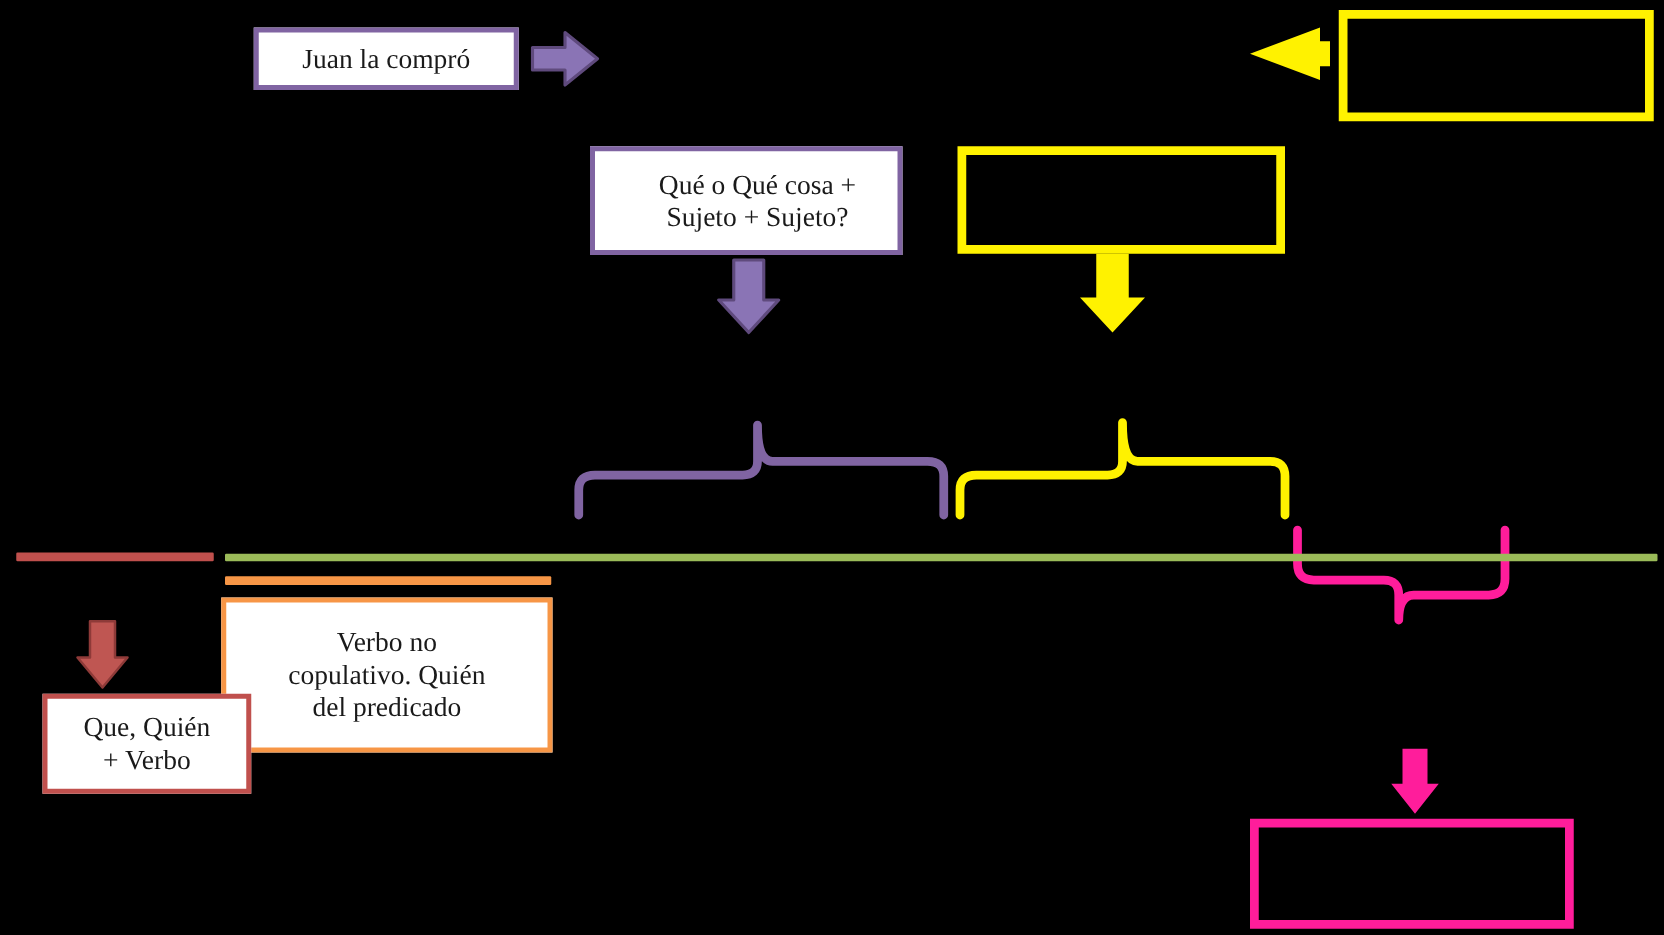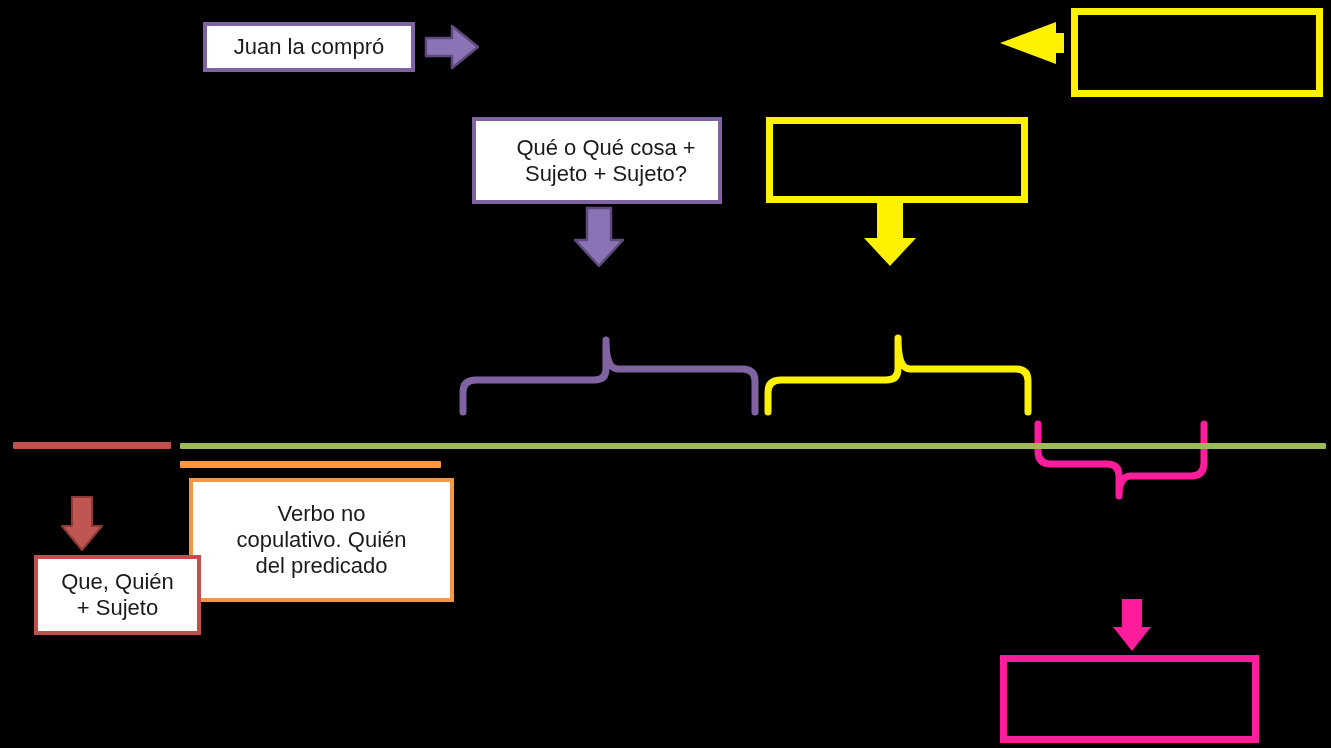--- a/index.html
+++ b/index.html
@@ -20,20 +20,21 @@
   .txtbox {
     position: absolute;
     background: #FFFFFF;
     display: flex;
     align-items: center;
     justify-content: center;
     text-align: center;
     color: #1a1a1a;
     line-height: 1.18;
     box-sizing: border-box;
+    font-family: Liberation Serif, serif;
   }
   .txtbox .inner { width: 100%; padding: 0 4px; }
 
   
   .emptybox {
     position: absolute;
     background: transparent;
     box-sizing: border-box;
   }
 
@@ -106,32 +107,32 @@
     <span class="inner">Juan la compró</span>
   </div>
 
   <div class="txtbox" style="left:472px; top:117px; width:250px; height:87px; border:4px solid #8064A2; font-size:22px;padding-left:18px;">
     <span class="inner">
       <span>Qué o Qué cosa +</span><br>
       <span>Sujeto + Sujeto?</span>
     </span>
   </div>
 
-  <div class="txtbox" style="left:177px; top:478px; width:265px; height:124px; border:4px solid #F79646; font-size:22px;margin-left:12px;">
+  <div class="txtbox" style="left:177px; top:478px; width:265px; height:124px; border:4px solid #F79646; font-size:22px;">
     <span class="inner">
       <span>Verbo no</span><br>
       <span>copulativo. Quién</span><br>
       <span>del predicado</span>
     </span>
   </div>
 
   <div class="txtbox" style="left:2px; top:555px; width:167px; height:80px; border:4px solid #C0504D; font-size:22px;margin-left:32px;">
     <span class="inner">
       <span>Que, Quién</span><br>
-      <span>+ Sujeto</span>
+      <span>+ Verbo</span>
     </span>
   </div>
 
   <div class="emptybox" style="left:1071px; top:8px; width:252px; height:89px; border:7px solid #FFF200;">
     <span></span>
   </div>
 
   <div class="emptybox" style="left:766px; top:117px; width:262px; height:86px; border:7px solid #FFF200;">
     <span></span>
   </div>

